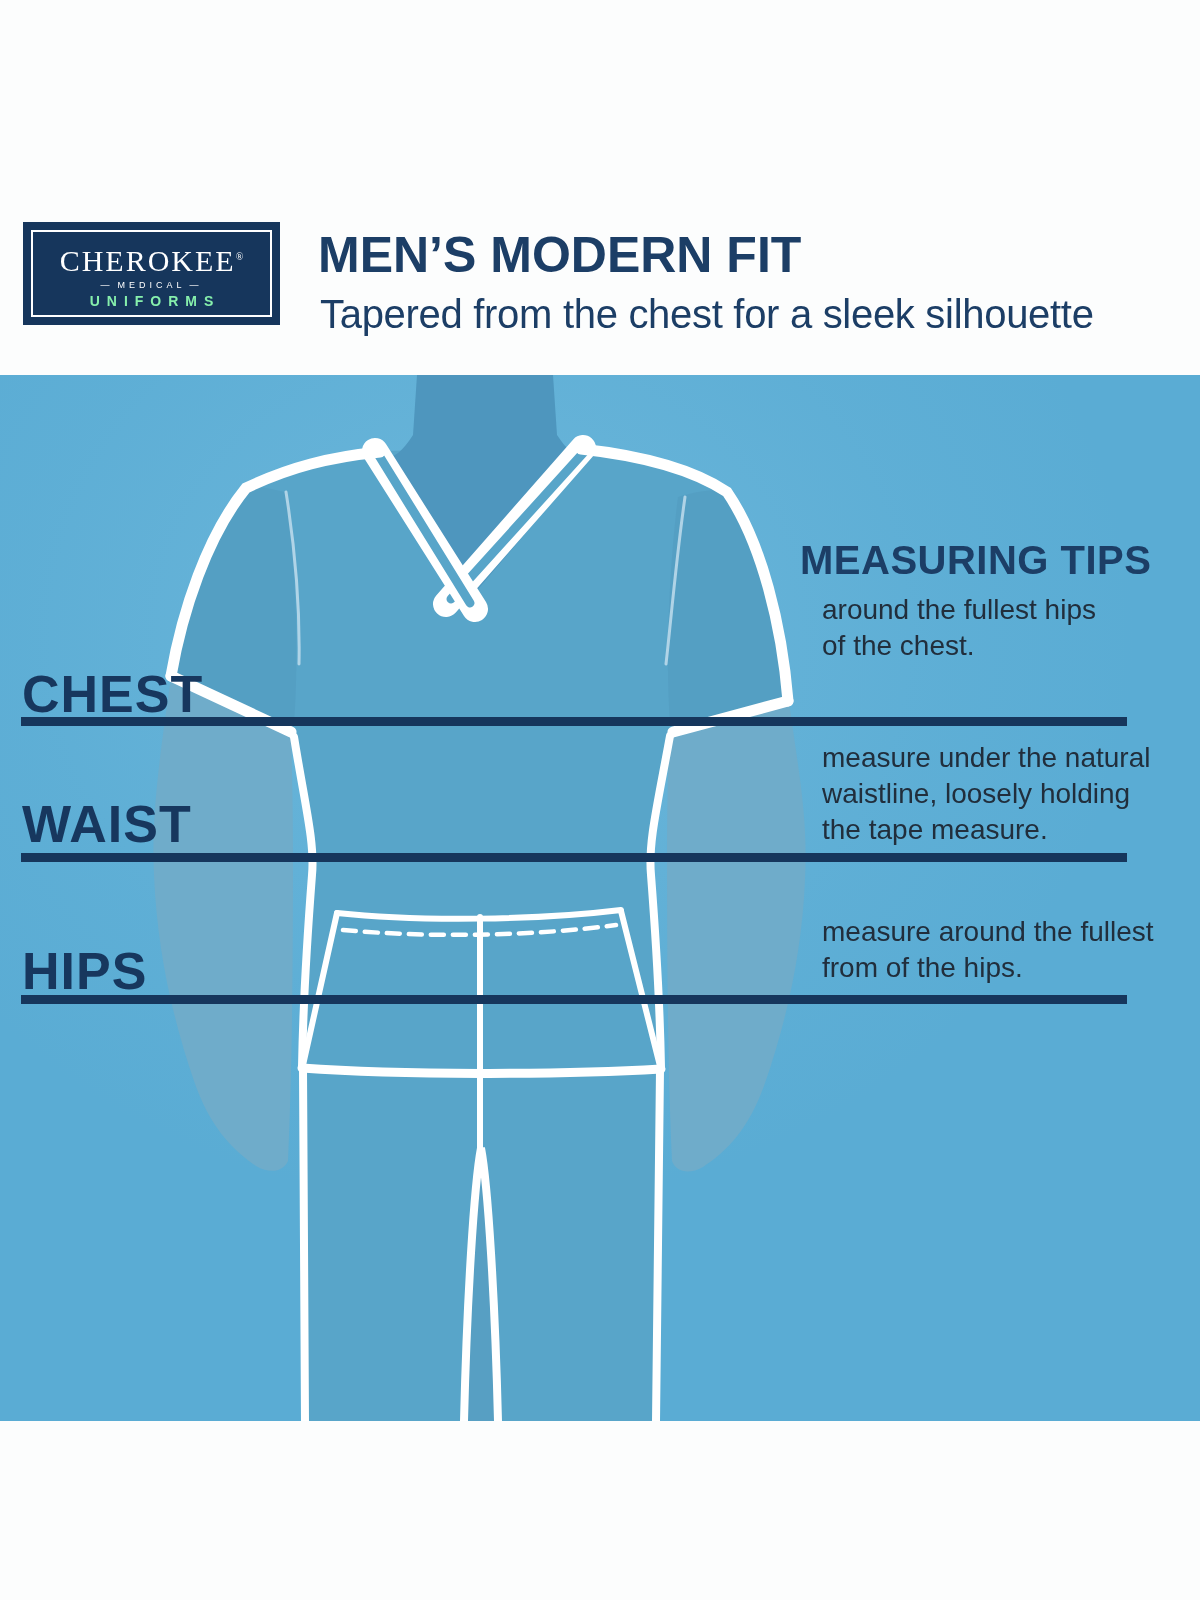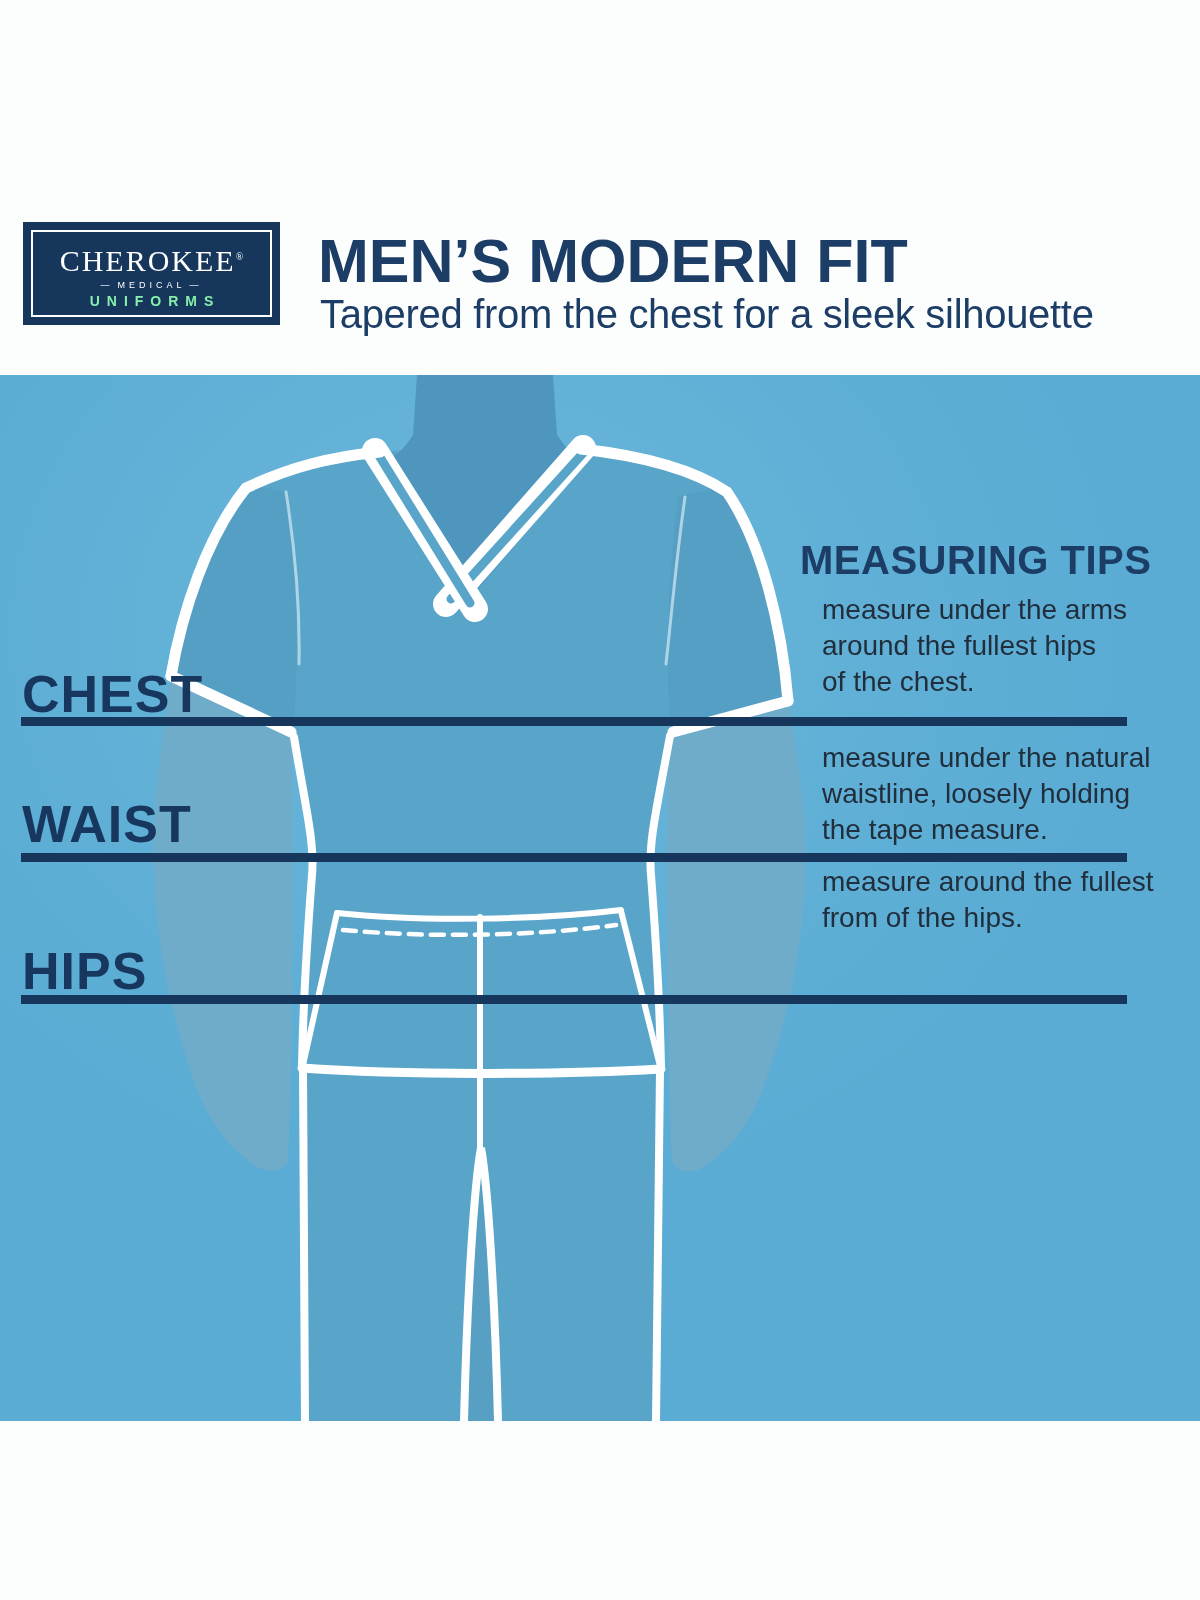--- a/index.html
+++ b/index.html
@@ -31,21 +31,21 @@
   .logo-reg{font-size:10px;vertical-align:super;letter-spacing:0;}
   .logo-mid{
     color:#fff;font-size:9px;letter-spacing:4px;margin-top:4px;
     display:flex;align-items:center;gap:4px;white-space:nowrap;
   }
   .logo-bottom{
     color:#86efac;font-size:14px;font-weight:bold;letter-spacing:7px;
     margin-top:3px;white-space:nowrap;text-indent:7px;
   }
   .page-title{
-    position:absolute;left:318px;top:226px;font-size:61px;font-weight:800;
+    position:absolute;left:318px;top:226px;font-size:50px;font-weight:800;
     color:var(--navy-title);letter-spacing:0px;white-space:nowrap;
   }
   .page-subtitle{
     position:absolute;left:320px;top:292px;font-size:40px;
     color:var(--navy-title);letter-spacing:-0.3px;white-space:nowrap;
   }
   
   .diagram{
     position:absolute;left:0;top:375px;width:1200px;height:1046px;
     background:var(--bg-blue);
@@ -64,21 +64,21 @@
   .mlabel.chest{top:664px;} .mlabel.waist{top:794px;} .mlabel.hips{top:941px;}
   
   .tips-heading{
     position:absolute;left:800px;top:538px;z-index:3;font-size:40px;
     font-weight:bold;color:var(--navy-title);letter-spacing:0.5px;white-space:nowrap;
   }
   .tip{
     position:absolute;left:822px;z-index:3;font-size:28px;line-height:36px;
     color:var(--tip-text);white-space:nowrap;
   }
-  .tip.chest{top:592px;} .tip.waist{top:740px;} .tip.hips{top:864px;}
+  .tip.chest{top:592px;} .tip.waist{top:740px;} .tip.hips{top:914px;}
 </style>
 </head>
 <body>
 
 <div class="page">
 
   <div class="logo-box">
     <div class="logo-inner"></div>
     <div class="logo-brand"><span>CHEROKEE</span><span class="logo-reg">®</span></div>
     <div class="logo-mid">
@@ -165,21 +165,20 @@
   <div class="mline waist"></div>
   <div class="mline hips"></div>
 
   <div class="mlabel chest">CHEST</div>
   <div class="mlabel waist">WAIST</div>
   <div class="mlabel hips">HIPS</div>
 
   <div class="tips-heading">MEASURING TIPS</div>
 
   <div class="tip chest">
-    <div>measure under the arms</div>
     <div>around the fullest hips</div>
     <div>of the chest.</div>
   </div>
   <div class="tip waist">
     <div>measure under the natural</div>
     <div>waistline, loosely holding</div>
     <div>the tape measure.</div>
   </div>
   <div class="tip hips">
     <div>measure around the fullest</div>

